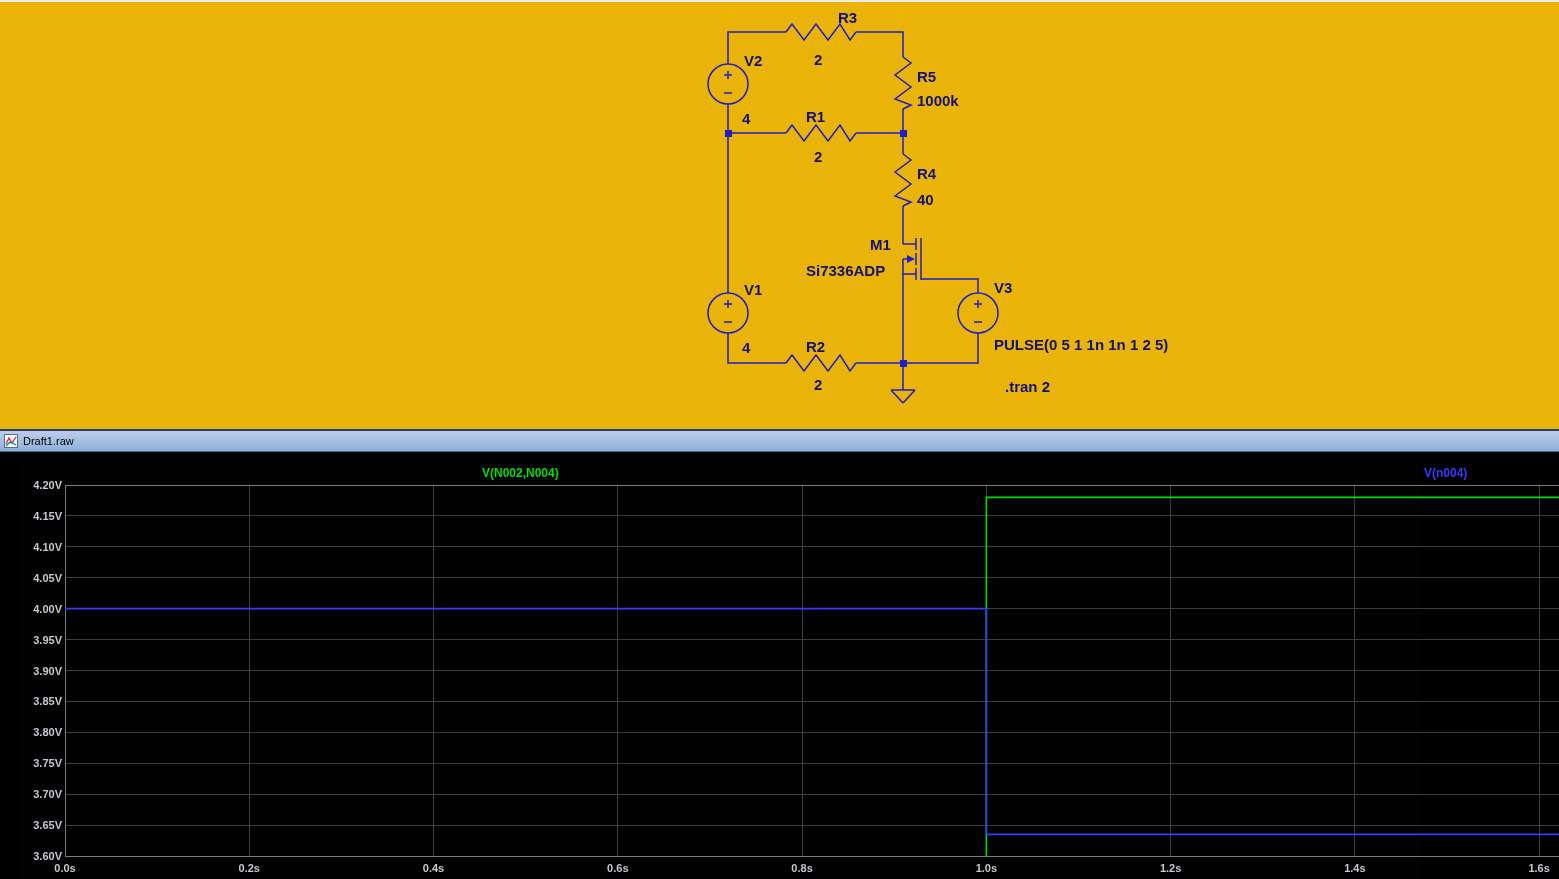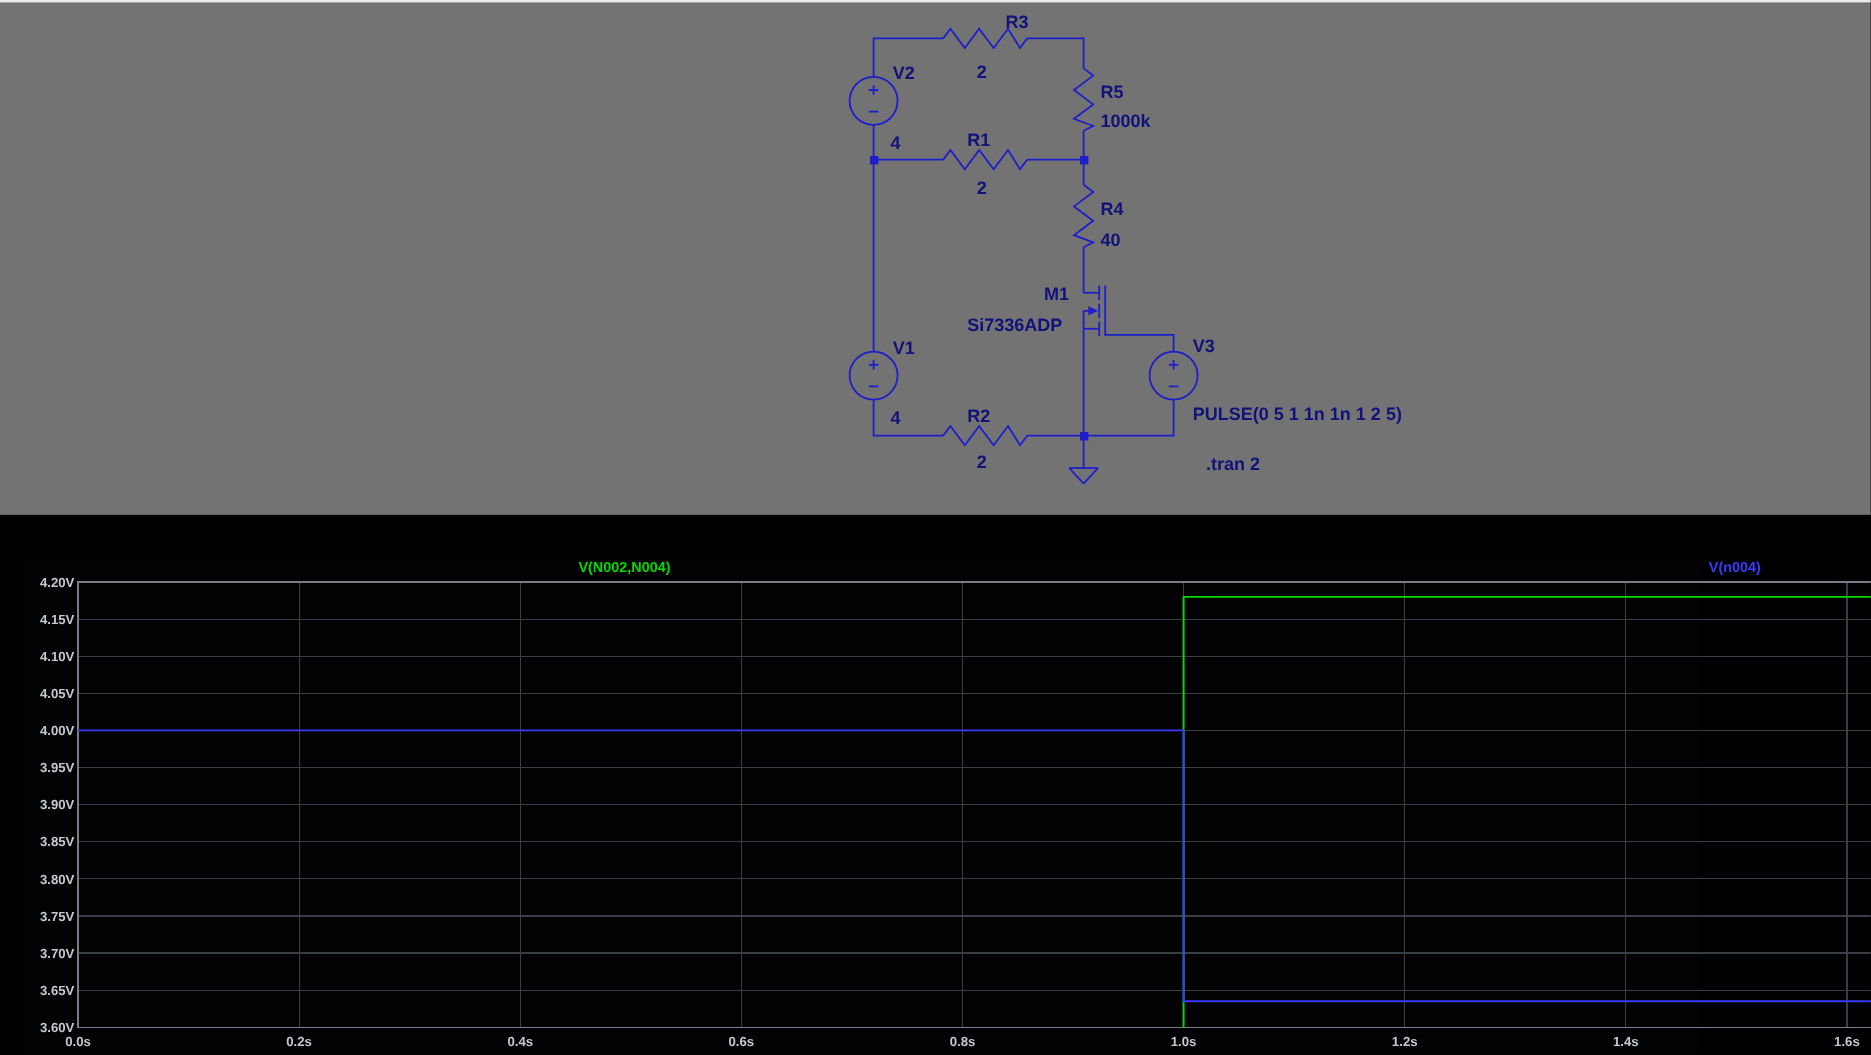--- a/index.html
+++ b/index.html
@@ -1,21 +1,21 @@
 <!DOCTYPE html>
 <html><head>
 <meta charset="utf-8">
 <style>
   html,body{margin:0;padding:0;}
   body{width:1559px;height:879px;background:#000;font-family:"Liberation Sans",sans-serif;overflow:hidden;}
   .app{position:relative;width:1559px;height:879px;overflow:hidden;}
 
   
   .schematic-pane{position:absolute;top:0;left:0;width:1559px;height:429px;
-    background:#737373;border-top:2px solid #ececec;box-sizing:border-box;}
+    background:#eab308;border-top:2px solid #ececec;box-sizing:border-box;}
   .w{stroke:#1e1ecb;stroke-width:1.5;fill:none;}
   .nd{fill:#1e1ecb;}
   .slabel{font:bold 15px "Liberation Sans",sans-serif;fill:#12127a;}
 
   
   .plot-titlebar{position:absolute;top:429px;left:0;width:1559px;height:23px;box-sizing:border-box;
     background:linear-gradient(#bccfeb,#8fafd8);
     border-top:2px solid #23406e;border-bottom:1px solid #49648f;
     display:flex;align-items:center;padding-left:4px;gap:5px;}
   .tb-title{font-size:11px;color:#000;}
@@ -134,20 +134,30 @@
       <g>
         <line class="w" x1="891" y1="388" x2="915" y2="388"></line>
         <line class="w" x1="891" y1="388" x2="903" y2="401"></line>
         <line class="w" x1="915" y1="388" x2="903" y2="401"></line>
       </g>
 
       <text class="slabel" x="1005" y="390">.tran 2</text>
     </svg>
   </div>
 
+  <div class="plot-titlebar">
+    <span class="tb-icon">
+      <svg width="14" height="14" viewBox="0 0 14 14">
+        <rect x="0.5" y="0.5" width="13" height="13" fill="#ffffff" stroke="#5a6a8a"></rect>
+        <polyline points="2,10 5,4 8,9 12,3" fill="none" stroke="#d22" stroke-width="1.3"></polyline>
+        <polyline points="2,12 6,8 12,11" fill="none" stroke="#088" stroke-width="1.3"></polyline>
+      </svg>
+    </span>
+    <span class="tb-title">Draft1.raw</span>
+  </div>
 
   <div class="plot-pane">
     <div class="legend legend-green" style="color: rgb(0, 220, 0);">V(N002,N004)</div>
     <div class="legend legend-blue" style="color: rgb(58, 58, 255);">V(n004)</div>
     <svg id="wave-svg" width="1559" height="427" viewBox="0 0 1559 427">
         <line x1="45" y1="22" x2="1556" y2="22" stroke="#3a3e45" stroke-width="1" shape-rendering="crispEdges"></line>
         <text x="42" y="26" fill="#c4c8d0" text-anchor="end" style="font:bold 11px &quot;Liberation Sans&quot;,sans-serif">4.20V</text>
         <line x1="45" y1="52.91666666666655" x2="1556" y2="52.91666666666655" stroke="#3a3e45" stroke-width="1" shape-rendering="crispEdges"></line>
         <text x="42" y="56.91666666666655" fill="#c4c8d0" text-anchor="end" style="font:bold 11px &quot;Liberation Sans&quot;,sans-serif">4.15V</text>
         <line x1="45" y1="83.8333333333331" x2="1556" y2="83.8333333333331" stroke="#3a3e45" stroke-width="1" shape-rendering="crispEdges"></line>

